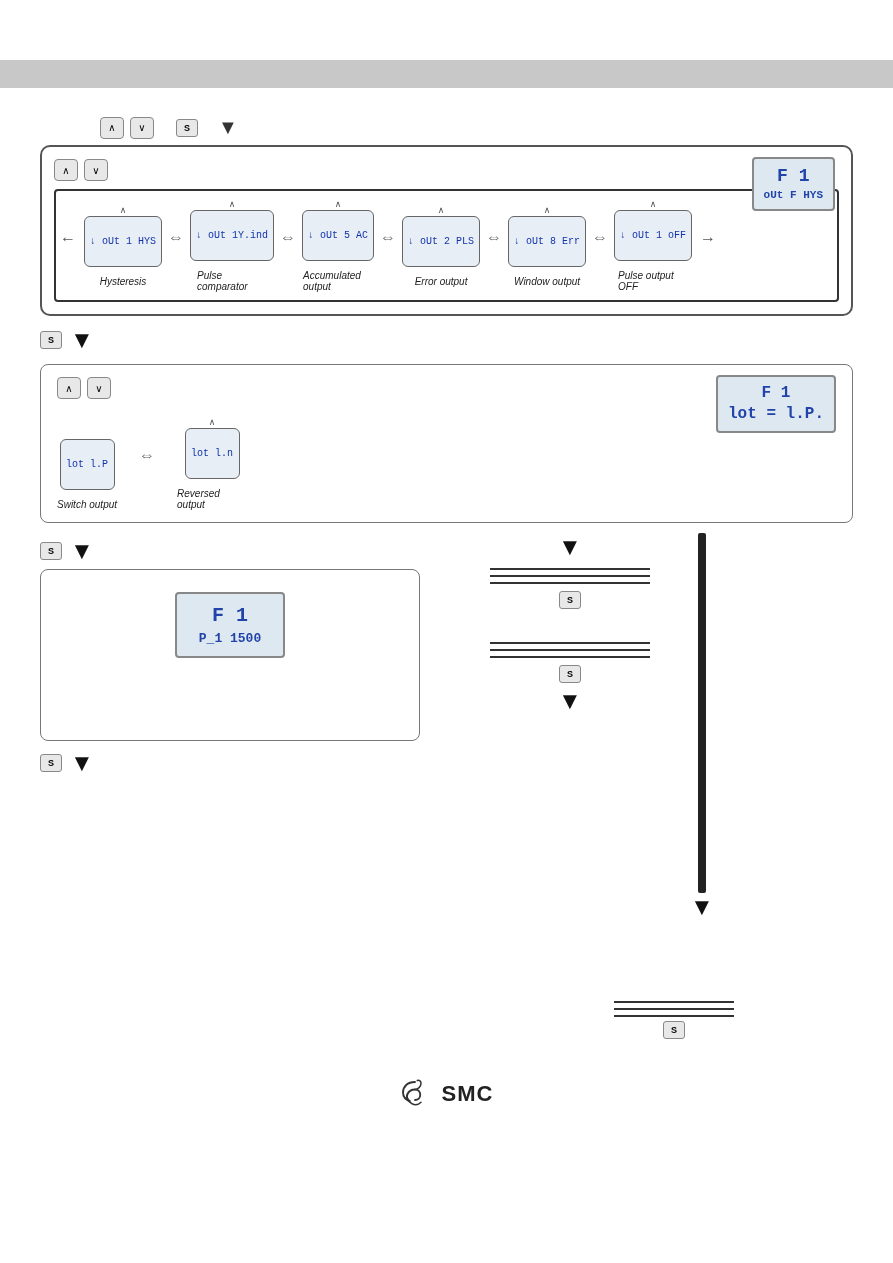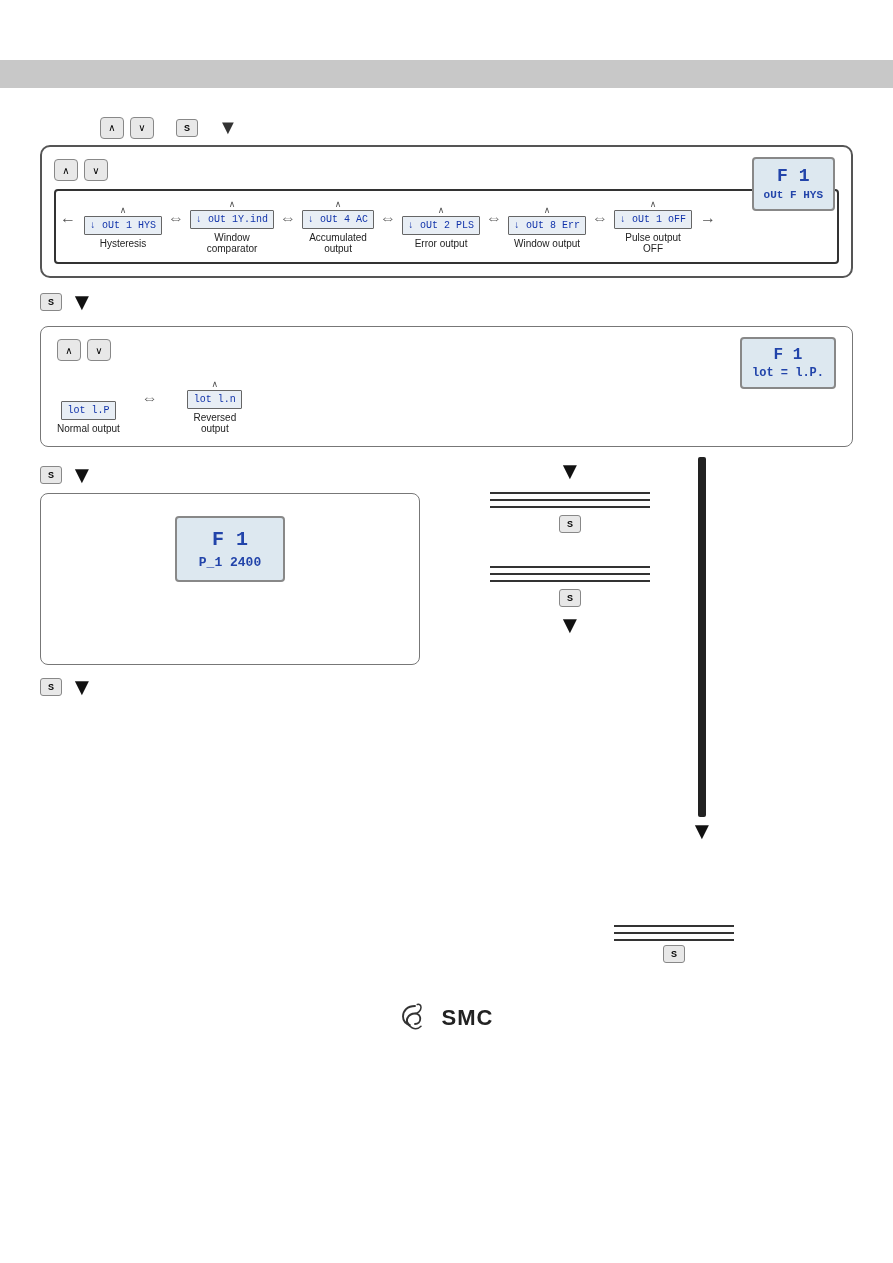--- a/index.html
+++ b/index.html
@@ -105,37 +105,37 @@
     
     .mode-item {
       display: flex;
       flex-direction: column;
       align-items: center;
       position: relative;
     }
 
     .mode-cell {
       border: 1.5px solid #666;
-      border-radius: 1px;
+      border-radius: 6px;
       background: #e8eef5;
-      padding: 3px 5px;
+      padding: 19px 5px;
       font-family: 'Courier New', monospace;
       font-size: 10px;
       color: #1133aa;
       white-space: nowrap;
       min-width: 55px;
       text-align: center;
     }
 
     .mode-label {
       font-size: 10px;
-      text-align: center;
-      margin-top: 3px;
+      margin-top: 9px;
       color: #222;
       max-width: 70px;
+      font-style: italic;
     }
 
     .arrow-lr {
       font-size: 16px;
       color: #555;
       margin: 0 2px;
       align-self: center;
       margin-bottom: 18px;
     }
 
@@ -273,27 +273,27 @@
       <div class="mode-item">
         <span class="up-arrow-small">∧</span>
         <div class="mode-cell">↓ oUt 1 HYS</div>
         <div class="mode-label">Hysteresis</div>
       </div>
       <span class="arrow-lr">⇔</span>
 
       <div class="mode-item">
         <span class="up-arrow-small">∧</span>
         <div class="mode-cell">↓ oUt 1Y.ind</div>
-        <div class="mode-label">Window comparator</div>
+        <div class="mode-label">Pulse comparator</div>
       </div>
       <span class="arrow-lr">⇔</span>
 
       <div class="mode-item">
         <span class="up-arrow-small">∧</span>
-        <div class="mode-cell">↓ oUt 4  AC</div>
+        <div class="mode-cell">↓ oUt 5  AC</div>
         <div class="mode-label">Accumulated output</div>
       </div>
       <span class="arrow-lr">⇔</span>
 
       <div class="mode-item">
         <span class="up-arrow-small">∧</span>
         <div class="mode-cell">↓ oUt 2 PLS</div>
         <div class="mode-label">Error output</div>
       </div>
       <span class="arrow-lr">⇔</span>
@@ -321,28 +321,28 @@
   </div>
 
   <div class="output-box">
     <div class="nav-inner-row">
       <div class="btn-round">∧</div>
       <div class="btn-round">∨</div>
     </div>
 
     <div style="position:absolute; top:10px; right:16px; border:2px solid #888; background:#dde8f0; border-radius:4px; padding:6px 10px; font-family:'Courier New',monospace; font-size:16px; font-weight:bold; color:#2244aa; text-align:center; line-height:1.3;">
       <div>F 1</div>
-      <div style="font-size:12px;">lot = l.P.</div>
+      <div style="font-size:16px;">lot = l.P.</div>
     </div>
 
     <div class="output-row">
 
       <div class="mode-item">
         <div class="mode-cell">lot   l.P</div>
-        <div class="mode-label">Normal output</div>
+        <div class="mode-label">Switch output</div>
       </div>
 
       <span class="arrow-lr" style="margin-bottom:18px;">⇔</span>
 
       <div class="mode-item">
         <span class="up-arrow-small">∧</span>
         <div class="mode-cell">lot   l.n</div>
         <div class="mode-label">Reversed output</div>
       </div>
     </div>
@@ -353,21 +353,21 @@
     <div style="width:420px;">
 
       <div class="connector-row">
         <div class="btn-s">S</div>
         <span class="flow-arrow">▼</span>
       </div>
 
       <div class="setpoint-box">
         <div style="border:2px solid #888; background:#dde8f0; border-radius:4px; padding:8px 12px; font-family:'Courier New',monospace; font-size:20px; font-weight:bold; color:#2244aa; text-align:center; line-height:1.4; width:110px; margin:10px auto;">
           <div>F 1</div>
-          <div style="font-size:13px;">P_1  2400</div>
+          <div style="font-size:13px;">P_1  1500</div>
         </div>
         <div style="height:60px;"></div>
       </div>
 
       <div class="connector-row" style="margin-top:8px;">
         <div class="btn-s">S</div>
         <span class="flow-arrow">▼</span>
       </div>
     </div>
 

